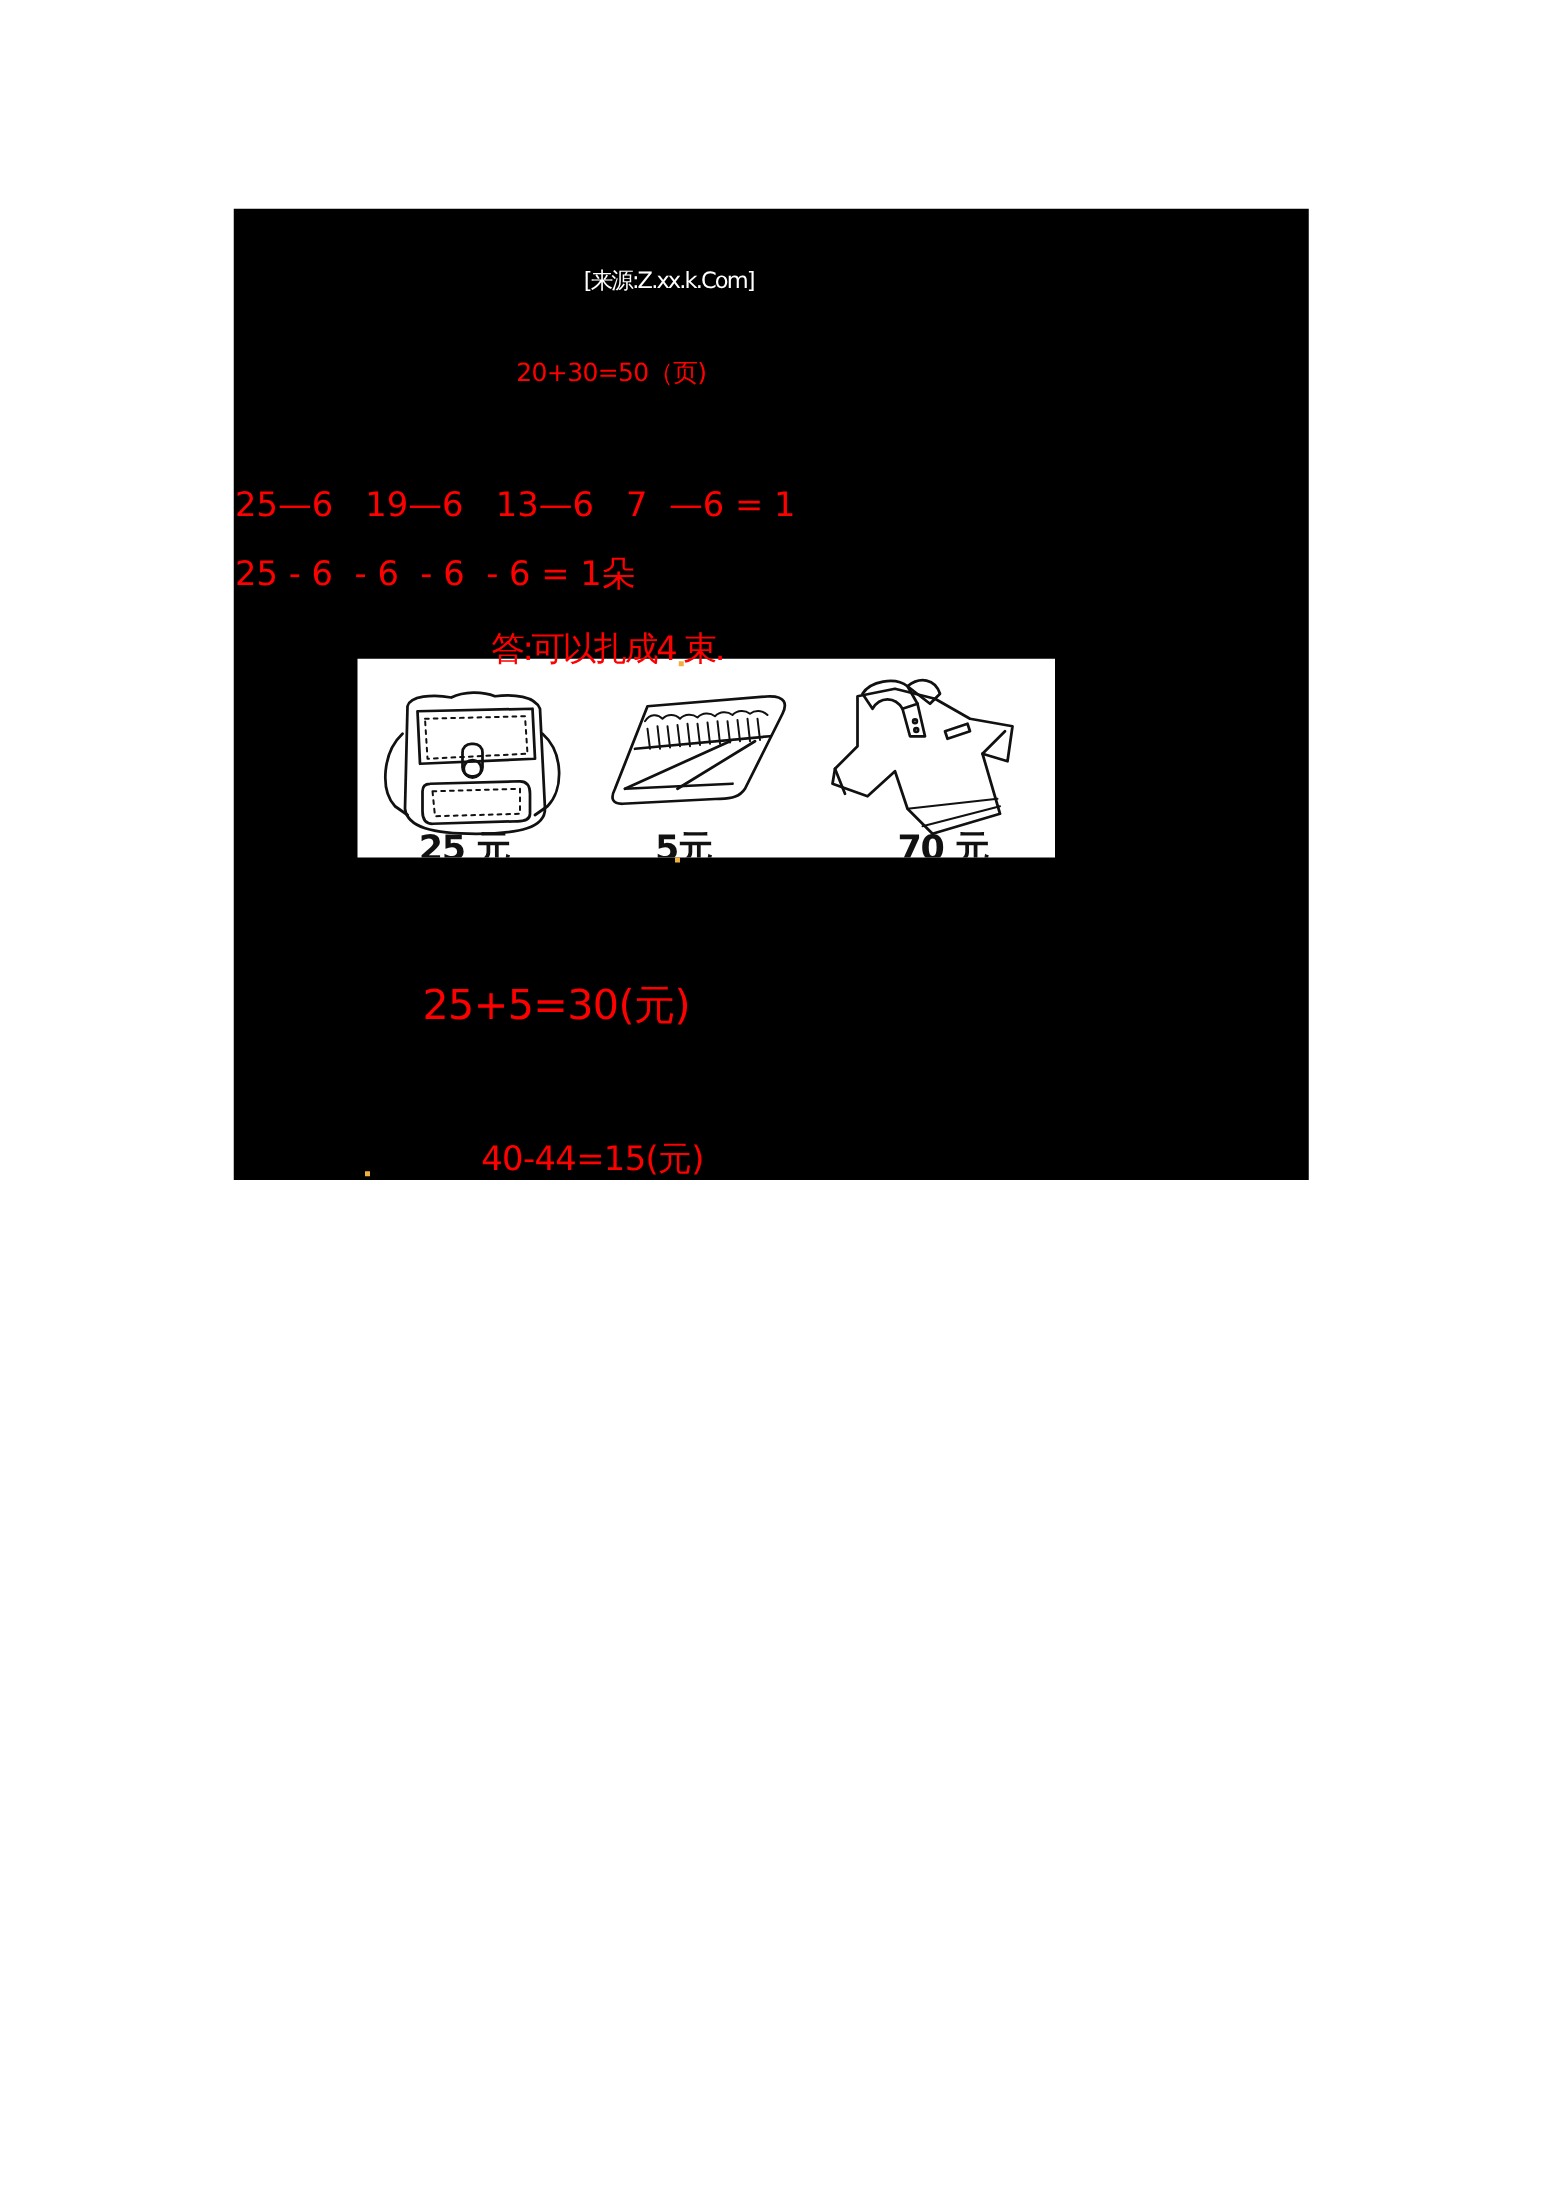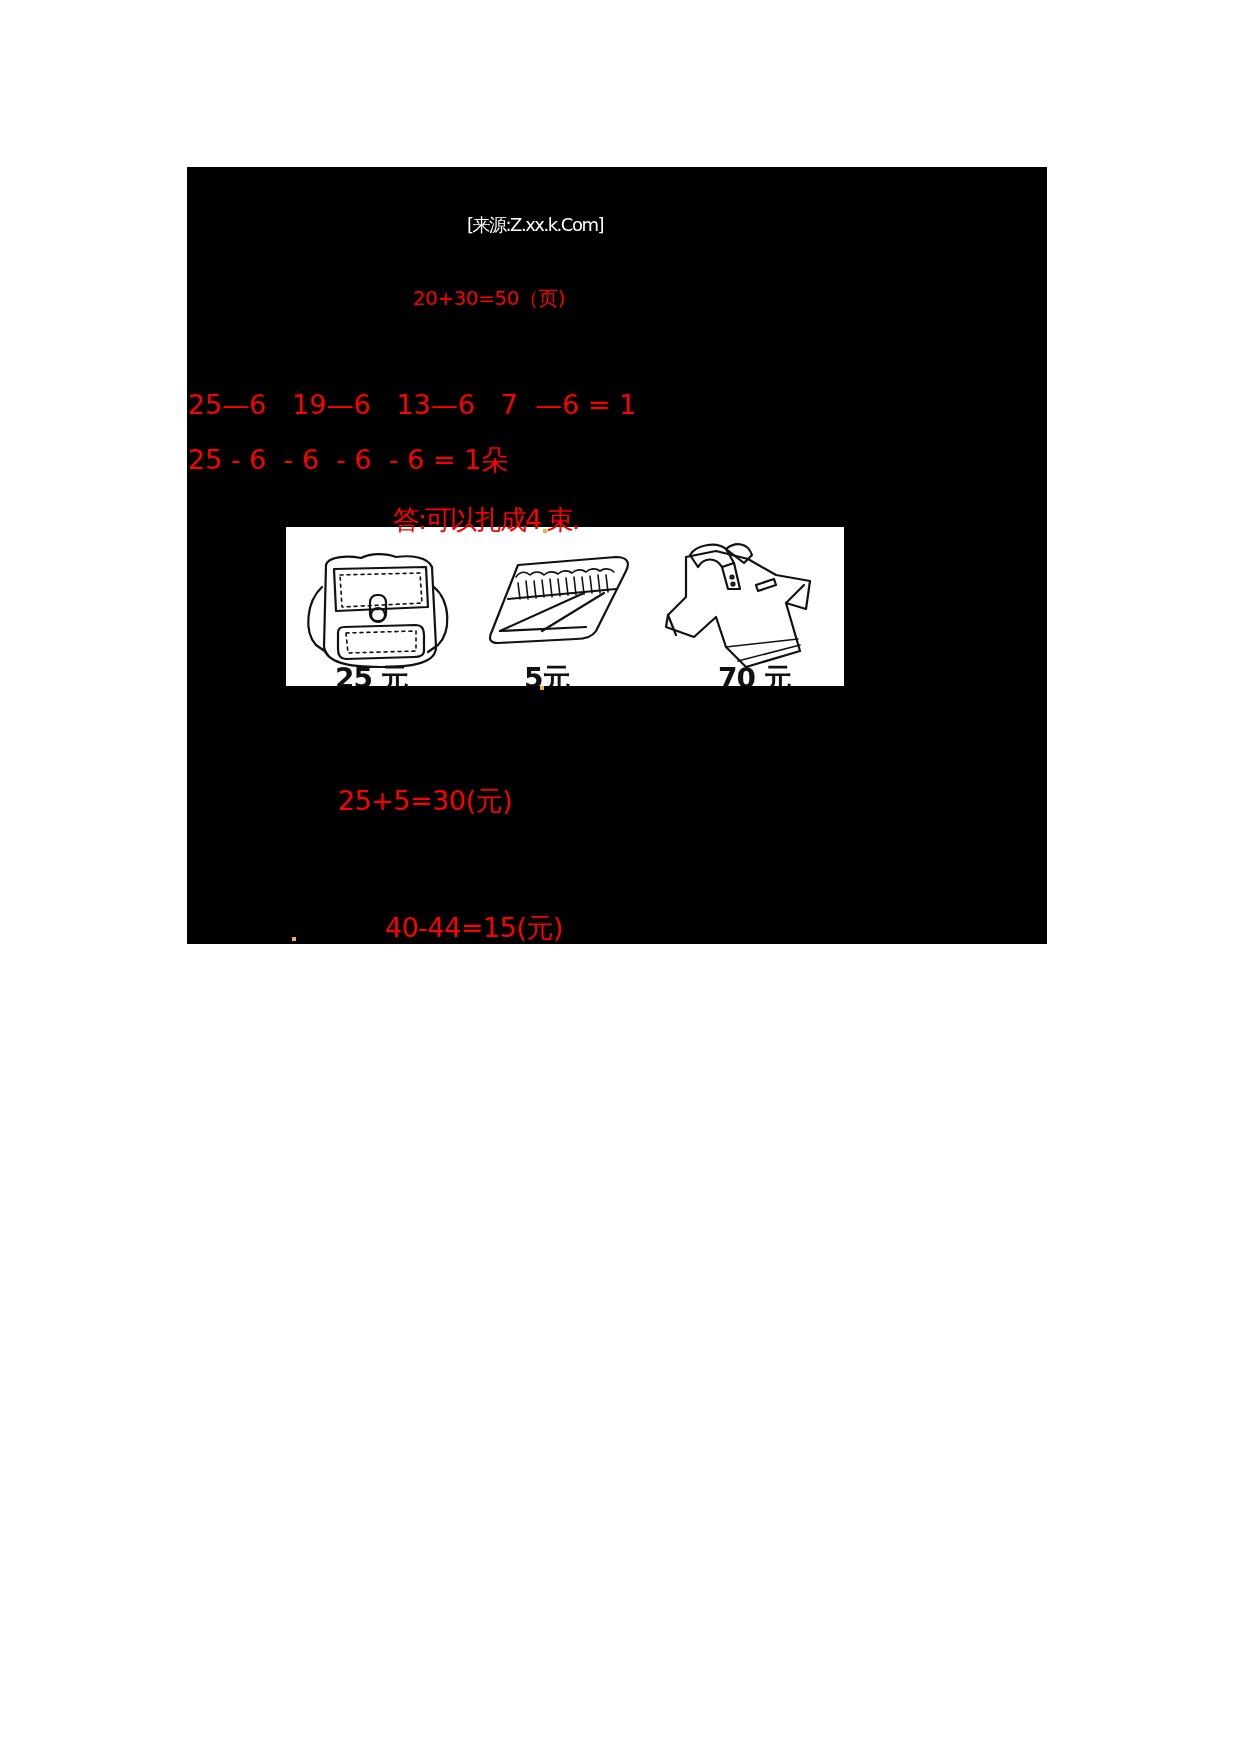--- a/index.html
+++ b/index.html
@@ -17,21 +17,21 @@
     }
     .source {
       left: 467px; top: 216px; font-size: 18px; color: #ffffff;
       letter-spacing: -1.5px;
     }
     .red { color: #ff0000; }
     .l1 { left: 413px; top: 288px; font-size: 20px; letter-spacing: -0.5px; }
     .l2 { left: 188px; top: 391px; font-size: 27px; text-align: center; }
     .l3 { left: 188px; top: 446px; font-size: 27px; text-align: center; }
     .l4 { left: 393px; top: 506px; font-size: 27px; letter-spacing: -2px; z-index: 3; }
-    .l5 { left: 338px; top: 787px; font-size: 27px; letter-spacing: -0.5px; }
+    .l5 { left: 338px; top: 787px; font-size: 33px; letter-spacing: -0.5px; }
     .l6 { left: 385px; top: 914px; font-size: 27px; letter-spacing: -0.5px; }
     .picture {
       position: absolute; left: 286px; top: 527px; width: 537px; height: 159px;
       background: #ffffff; overflow: hidden; z-index: 2; padding-left: 21px;
     }
     .picture svg { position: absolute; left: 0; top: 0; }
     .price {
       position: absolute; top: 138px; font-size: 28px; font-weight: bold;
       color: #111; line-height: 1; white-space: pre; letter-spacing: -1px;
     }

